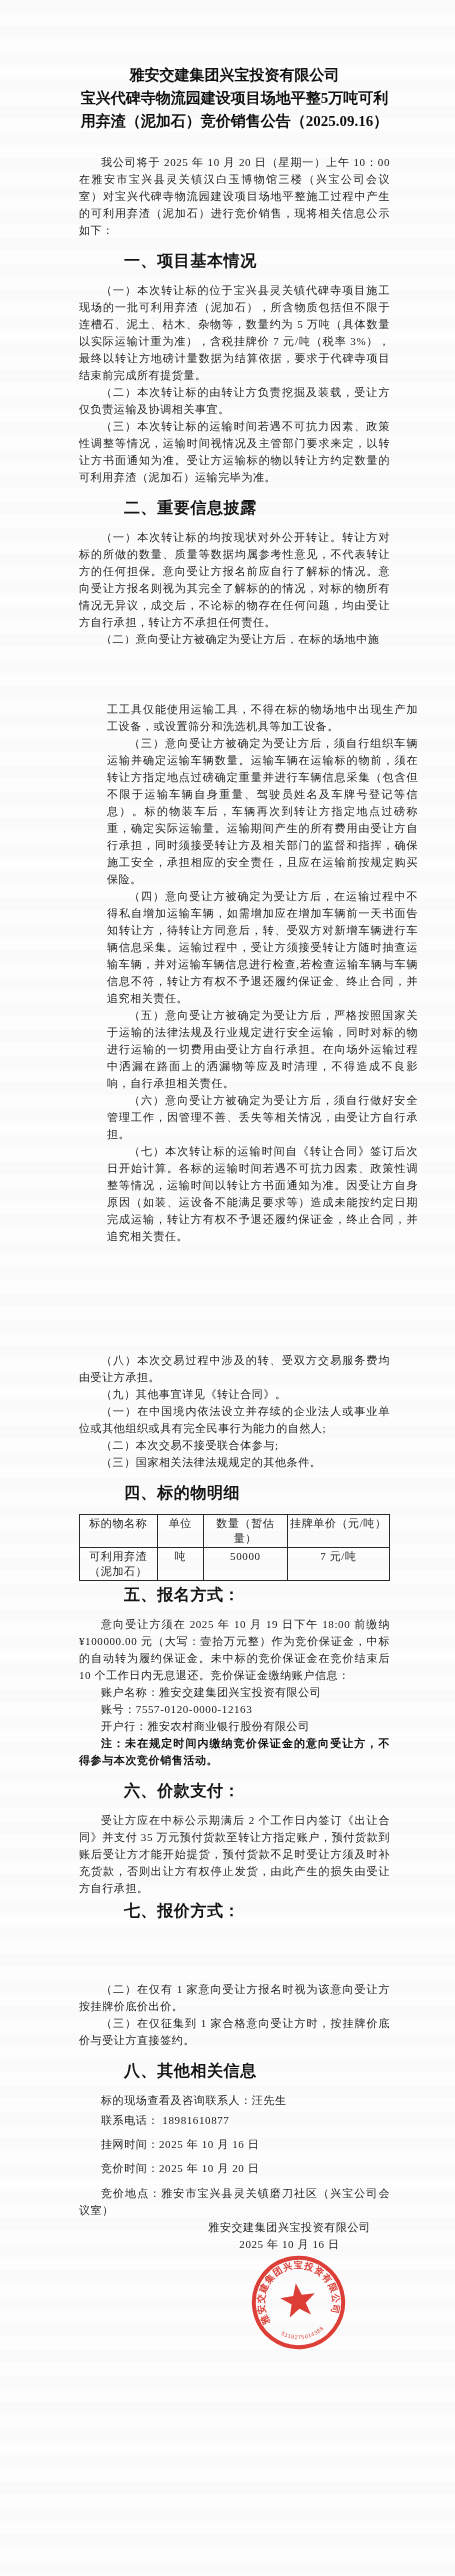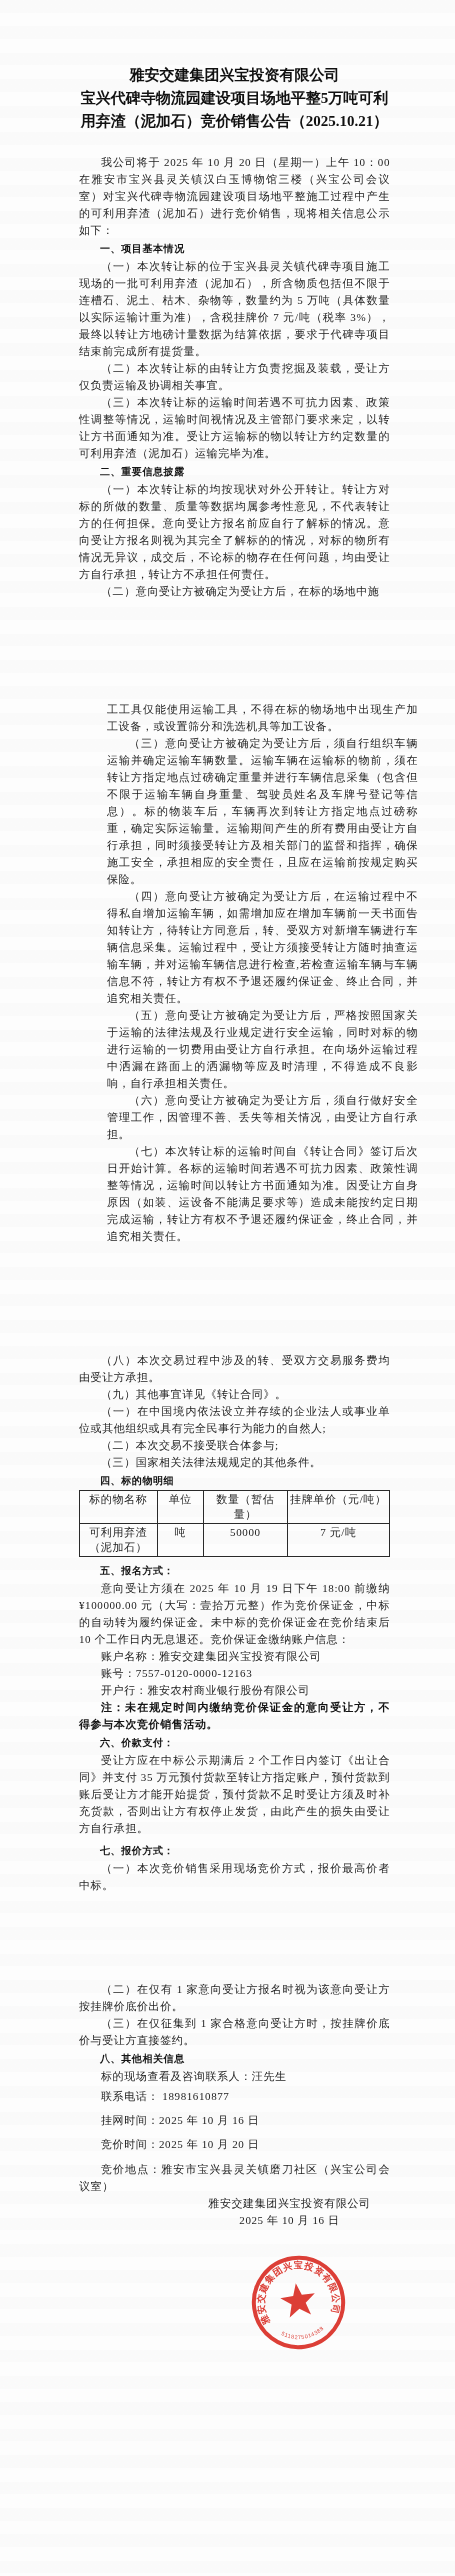--- a/index.html
+++ b/index.html
@@ -24,21 +24,21 @@
   .title{
     text-align:center;font-weight:bold;font-size:15px;line-height:23px;
     color:#111;letter-spacing:0px;
   }
   .p{
     margin:0;font-size:11px;line-height:17px;letter-spacing:0.6px;
     text-align:justify;text-indent:2em;word-break:break-all;
   }
   .p.cont{text-indent:0;}
   .h{
-    margin:1px;font-size:10px;line-height:17px;letter-spacing:0.6px;
+    margin:13px;font-size:16px;line-height:17px;letter-spacing:0.6px;
     font-weight:bold;text-indent:2em;
     font-family:"Liberation Sans","DejaVu Sans",sans-serif;
     color:#151515;
   }
   .note{
     margin:0;font-size:11px;line-height:17px;letter-spacing:0.6px;
     font-weight:bold;text-indent:2em;text-align:justify;word-break:break-all;
     font-family:"Liberation Sans","DejaVu Sans",sans-serif;
     color:#151515;
   }
@@ -68,21 +68,21 @@
 </head>
 <body>
 
 <div class="doc">
 
   <div class="page pg1">
     <div class="inner">
       <div class="title">
         <div>雅安交建集团兴宝投资有限公司</div>
         <div>宝兴代碑寺物流园建设项目场地平整5万吨可利</div>
-        <div>用弃渣（泥加石）竞价销售公告（2025.10.21）</div>
+        <div>用弃渣（泥加石）竞价销售公告（2025.09.16）</div>
       </div>
       <p class="p mt36">我公司将于 2025 年 10 月 20 日（星期一）上午 10：00 在雅安市宝兴县灵关镇汉白玉博物馆三楼（兴宝公司会议室）对宝兴代碑寺物流园建设项目场地平整施工过程中产生的可利用弃渣（泥加石）进行竞价销售，现将相关信息公示如下：</p>
       <p class="h">一、项目基本情况</p>
       <p class="p">（一）本次转让标的位于宝兴县灵关镇代碑寺项目施工现场的一批可利用弃渣（泥加石），所含物质包括但不限于连槽石、泥土、枯木、杂物等，数量约为 5 万吨（具体数量以实际运输计重为准），含税挂牌价 7 元/吨（税率 3%），最终以转让方地磅计量数据为结算依据，要求于代碑寺项目结束前完成所有提货量。</p>
       <p class="p">（二）本次转让标的由转让方负责挖掘及装载，受让方仅负责运输及协调相关事宜。</p>
       <p class="p">（三）本次转让标的运输时间若遇不可抗力因素、政策性调整等情况，运输时间视情况及主管部门要求来定，以转让方书面通知为准。受让方运输标的物以转让方约定数量的可利用弃渣（泥加石）运输完毕为准。</p>
       <p class="h">二、重要信息披露</p>
       <p class="p">（一）本次转让标的均按现状对外公开转让。转让方对标的所做的数量、质量等数据均属参考性意见，不代表转让方的任何担保。意向受让方报名前应自行了解标的情况。意向受让方报名则视为其完全了解标的的情况，对标的物所有情况无异议，成交后，不论标的物存在任何问题，均由受让方自行承担，转让方不承担任何责任。</p>
       <p class="p">（二）意向受让方被确定为受让方后，在标的场地中施</p>
     </div>

